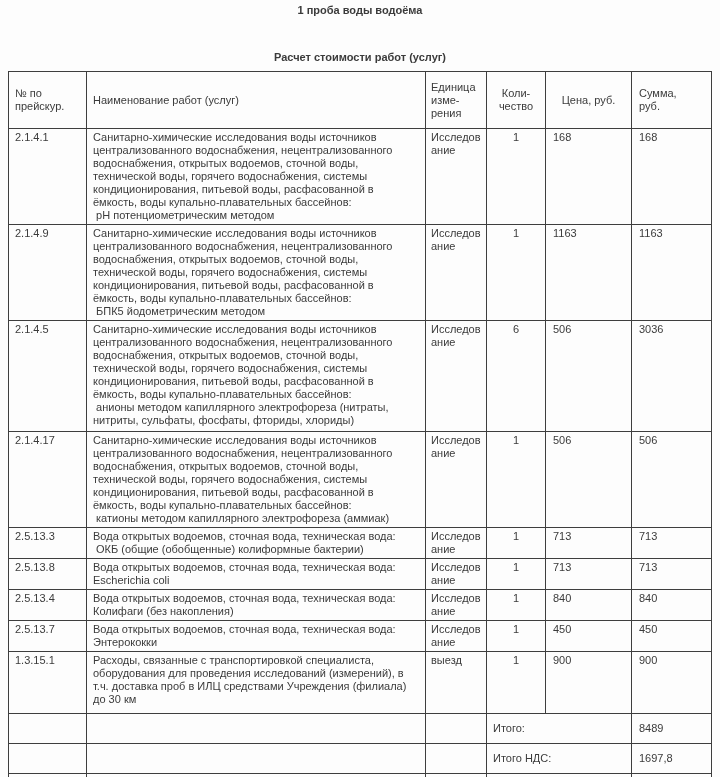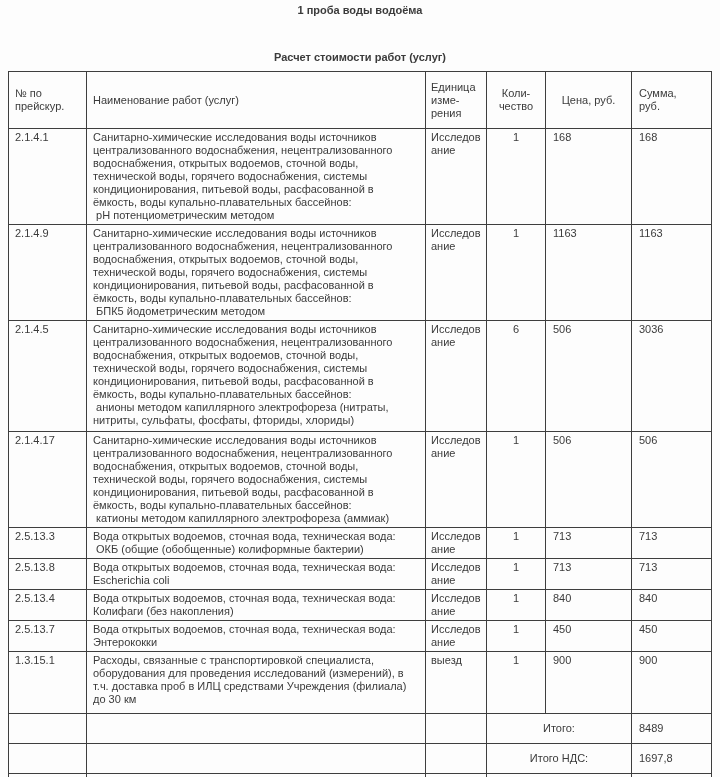--- a/index.html
+++ b/index.html
@@ -32,21 +32,21 @@
   .c-name { width:339px; padding:2px 6px; text-align:left; white-space:pre-wrap; }
   .c-unit { width:61px;  padding:2px 3px 2px 5px; text-align:left; word-break:break-all; }
   .c-qty  { width:59px;  padding:2px 3px; text-align:center; }
   .c-price{ width:86px;  padding:2px 7px; }
   .c-sum  { width:80px;  padding:2px 7px; text-align:left; }
   tr.rh-a { height:73px; }
   tr.rh-b { height:111px; }
   tr.rh-s { height:26px; }
   tr.rh-c { height:62px; }
   tr.rh-t { height:18px; }
-  .total-label { text-align:center; padding:8px 6px; vertical-align:middle; }
+  .total-label { text-align:left; padding:8px 6px; vertical-align:middle; }
   .rh-t .c-sum { vertical-align:middle; }
   .footer { margin:4px 0 0 8px; }
   .footer .f2 { font-style:italic; margin-left:22px; margin-top:1px; }
 </style>
 </head>
 <body>
 
 <div class="titles">
   <div class="t1">1 проба воды водоёма</div>
   <div class="t2">Расчет стоимости работ (услуг)</div>

